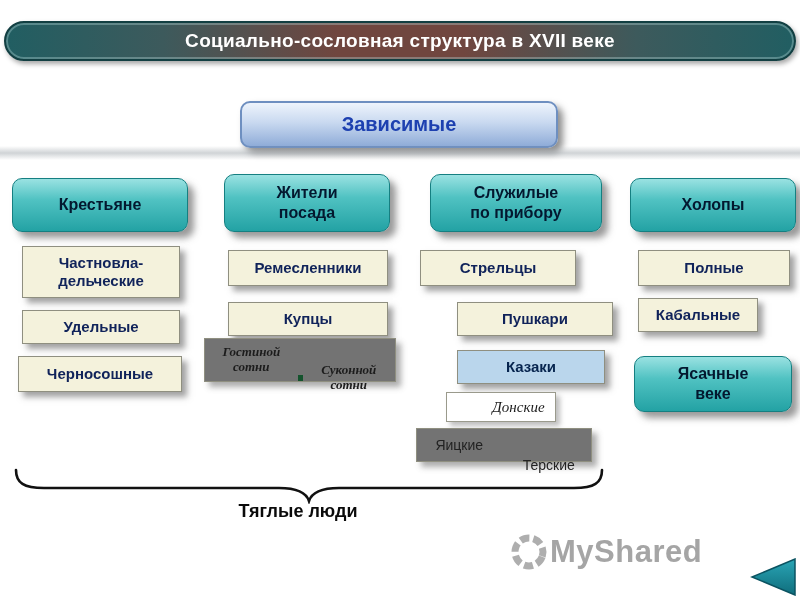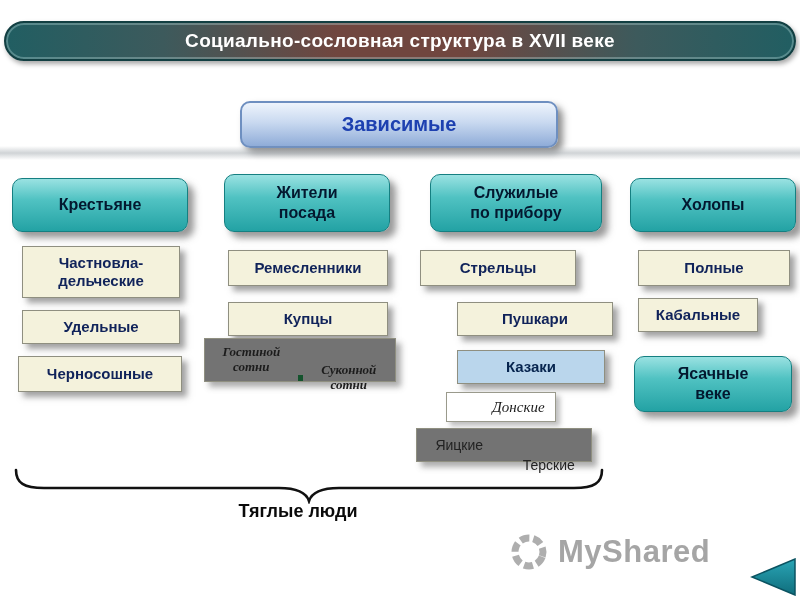--- a/index.html
+++ b/index.html
@@ -79,21 +79,21 @@
 
   .brace-svg { position:absolute; left:14px; top:468px; }
 
   .brace-label {
     position:absolute; left:148px; top:501px; width:300px;
     text-align:center; font-size:18px; font-weight:bold; color:#0a0a0a;
   }
 
   .watermark {
     position:absolute; left:508px; top:531px;
-    display:flex; align-items:center; gap:8px; opacity:0.8;text-align:center;
+    display:flex; align-items:center; opacity:0.8;text-align:center;
   }
   .watermark-text { font-size:31px; font-weight:bold; color:#8f8f8f; letter-spacing:0.5px; }
 
   .back-btn { position:absolute; left:750px; top:558px; width:46px; height:38px; cursor:pointer; }
 </style>
 </head>
 <body>
 
 <div class="slide">
 

